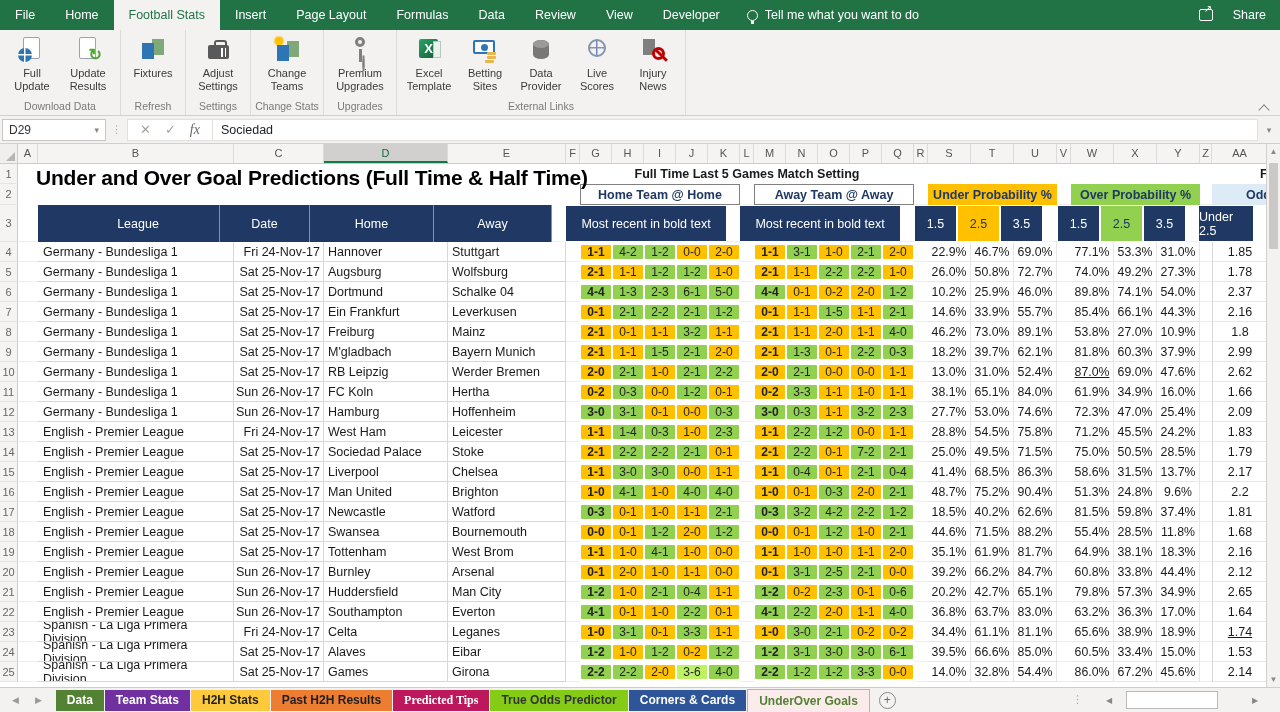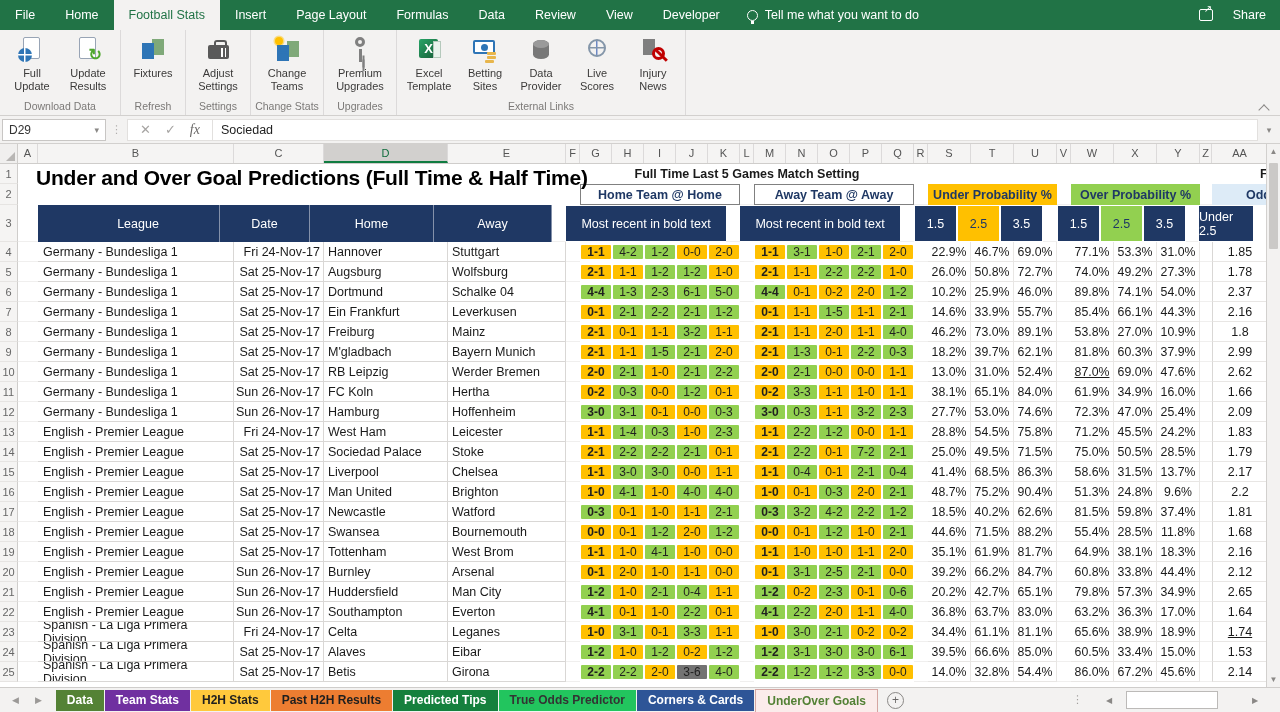--- a/index.html
+++ b/index.html
@@ -1393,34 +1393,34 @@
         <div class="cell pct" style="width: 43px;">33.4%</div>
         <div class="cell pct" style="width: 43px;">15.0%</div>
         <div class="cell spacercol" style="width: 12px;"></div>
         <div class="cell oddc" style="width: 56px;">1.53</div>
       </div>
       <div class="grow" style="height: 20px;">
         <div class="gut">25</div>
         <div class="cell spacercol" style="width: 20px;"></div>
         <div class="cell bordered" style="width: 196px; padding-left: 5px;">Spanish - La Liga Primera Division</div>
         <div class="cell bordered" style="width: 90px; justify-content: flex-end; padding-right: 3px;">Sat 25-Nov-17</div>
-        <div class="cell bordered" style="width: 124px; padding-left: 4px;">Betis</div>
+        <div class="cell bordered" style="width: 124px; padding-left: 4px;">Games</div>
         <div class="cell bordered" style="width: 118px; padding-left: 4px;">Girona</div>
         <div class="cell spacercol" style="width: 14px;"></div>
         <div class="cell" style="width: 32px;">
           <div class="chip b" style="background: rgb(146, 208, 80);">2-2</div>
         </div>
         <div class="cell" style="width: 32px;">
           <div class="chip" style="background: rgb(146, 208, 80);">2-2</div>
         </div>
         <div class="cell" style="width: 32px;">
           <div class="chip" style="background: rgb(255, 192, 0);">2-0</div>
         </div>
         <div class="cell" style="width: 32px;">
-          <div class="chip" style="background: #737373;">3-6</div>
+          <div class="chip" style="background: #bef264;">3-6</div>
         </div>
         <div class="cell" style="width: 32px;">
           <div class="chip" style="background: rgb(146, 208, 80);">4-0</div>
         </div>
         <div class="cell spacercol" style="width: 14px;"></div>
         <div class="cell" style="width: 32px;">
           <div class="chip b" style="background: rgb(146, 208, 80);">2-2</div>
         </div>
         <div class="cell" style="width: 32px;">
           <div class="chip" style="background: rgb(146, 208, 80);">1-2</div>
@@ -1456,22 +1456,22 @@
 <div class="tabbar">
   <div class="nav-arrows">
     <span>◀</span>
     <span>▶</span>
   </div>
   <div id="sheettabs" style="display:flex;align-items:center;">
       <div class="stab" style="background: rgb(84, 130, 53); color: rgb(255, 255, 255);">Data</div>
       <div class="stab" style="background: rgb(112, 48, 160); color: rgb(255, 255, 255);">Team Stats</div>
       <div class="stab" style="background: rgb(255, 201, 60); color: rgb(31, 31, 31);">H2H Stats</div>
       <div class="stab" style="background: rgb(237, 125, 49); color: rgb(31, 31, 31);">Past H2H Results</div>
-      <div class="stab" style="background: #15803d; color: rgb(255, 255, 255);">Predicted Tips</div>
-      <div class="stab" style="background: #22c55e; color: rgb(51, 51, 51);">True Odds Predictor</div>
+      <div class="stab" style="background: #be185d; color: rgb(255, 255, 255); font-family: Liberation Serif, serif;">Predicted Tips</div>
+      <div class="stab" style="background: #84cc16; color: rgb(51, 51, 51);">True Odds Predictor</div>
       <div class="stab" style="background: rgb(46, 85, 151); color: rgb(255, 255, 255);">Corners &amp; Cards</div>
       <div class="stab active" style="background: rgb(251, 236, 235); color: rgb(83, 129, 53);">UnderOver Goals</div>
     </div>
   <div class="addsheet">+</div>
   <span class="hs-div">⋮</span>
   <span class="hs-left">◀</span>
   <span class="hs-thumb"></span>
   <span class="hs-right">▶</span>
 </div>
 

